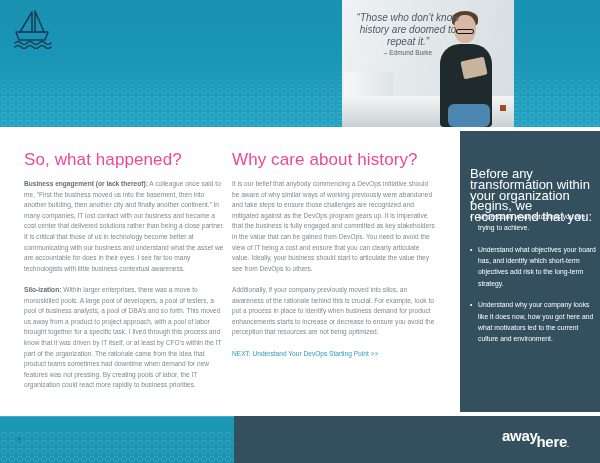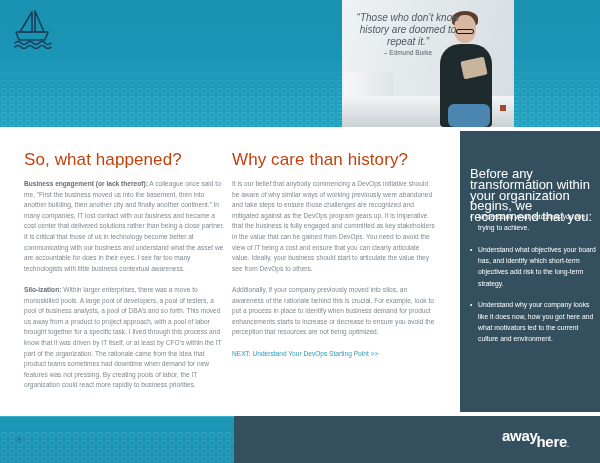--- a/index.html
+++ b/index.html
@@ -49,21 +49,21 @@
     position: absolute; left: 350px; top: 12px; width: 116px; text-align: center;
     font-family: "Liberation Sans", sans-serif; font-style: italic;
     color: #4e5a62; font-size: 10px; line-height: 12px;
   }
   .quote-author {
     position: absolute; left: 350px; top: 49px; width: 116px; text-align: center;
     color: #55626a; font-size: 6.5px; font-family: "Liberation Sans", sans-serif;
   }
 
   .h2 {
-    position: absolute; color: #c2410c; font-size: 17px; font-weight: normal;
+    position: absolute; color: #ec4899; font-size: 17px; font-weight: normal;
     font-family: "Liberation Sans", sans-serif; white-space: nowrap; letter-spacing: 0.1px;
   }
   .col {
     position: absolute; color: #7d8a91; font-size: 6.6px; line-height: 10.6px;
     font-family: "Liberation Sans", sans-serif;
   }
   .col p { margin-bottom: 10.6px; }
   .col b { color: #636f76; font-weight: bold; }
   .next-link { color: #2a9ab8; text-decoration: none; }
 
@@ -134,21 +134,21 @@
 <h2 class="h2" style="left:24px; top:150px;">So, what happened?</h2>
 <div class="col" style="left:24px; top:179px; width:201px;">
   <p>
     <b>Business engagement (or lack thereof):</b><span> A colleague once said to me, “First the business moved us into the basement, then into another building, then another city and finally another continent.” In many companies, IT lost contact with our business and became a cost center that delivered solutions rather than being a close partner. It is critical that those of us in technology become better at communicating with our business and understand what the asset we are accountable for does in their eyes. I see far too many technologists with little business contextual awareness.</span>
   </p>
   <p>
     <b>Silo-ization:</b><span> Within larger enterprises, there was a move to monoskilled pools. A large pool of developers, a pool of testers, a pool of business analysts, a pool of DBA’s and so forth. This moved us away from a product to project approach, with a pool of labor brought together for a specific task. I lived through this process and know that it was driven by IT itself, or at least by CFO’s within the IT part of the organization. The rationale came from the idea that product teams sometimes had downtime when demand for new features was not pressing. By creating pools of labor, the IT organization could react more rapidly to business priorities.</span>
   </p>
 </div>
 
-<h2 class="h2" style="left:232px; top:150px;">Why care than history?</h2>
+<h2 class="h2" style="left:232px; top:150px;">Why care about history?</h2>
 <div class="col" style="left:232px; top:179px; width:205px;">
   <p>It is our belief that anybody commencing a DevOps initiative should be aware of why similar ways of working previously were abandoned and take steps to ensure those challenges are recognized and mitigated against as the DevOps program gears up. It is imperative that the business is fully engaged and committed as key stakeholders in the value that can be gained from DevOps. You need to avoid the view of IT being a cost and ensure that you can clearly articulate value. Ideally, your business should start to articulate the value they see from DevOps to others.</p>
   <p>Additionally, if your company previously moved into silos, an awareness of the rationale behind this is crucial. For example, look to put a process in place to identify when business demand for product enhancements starts to increase or decrease to ensure you avoid the perception that resources are not being optimized.</p>
   <p><a class="next-link" href="#">NEXT: Understand Your DevOps Starting Point &gt;&gt;</a></p>
 </div>
 
 <div class="panel">
   <div class="intro">Before any transformation within your organization begins, we recommend that you:</div>
   <ul>
     <li>Understand what outcomes you are trying to achieve.</li>

